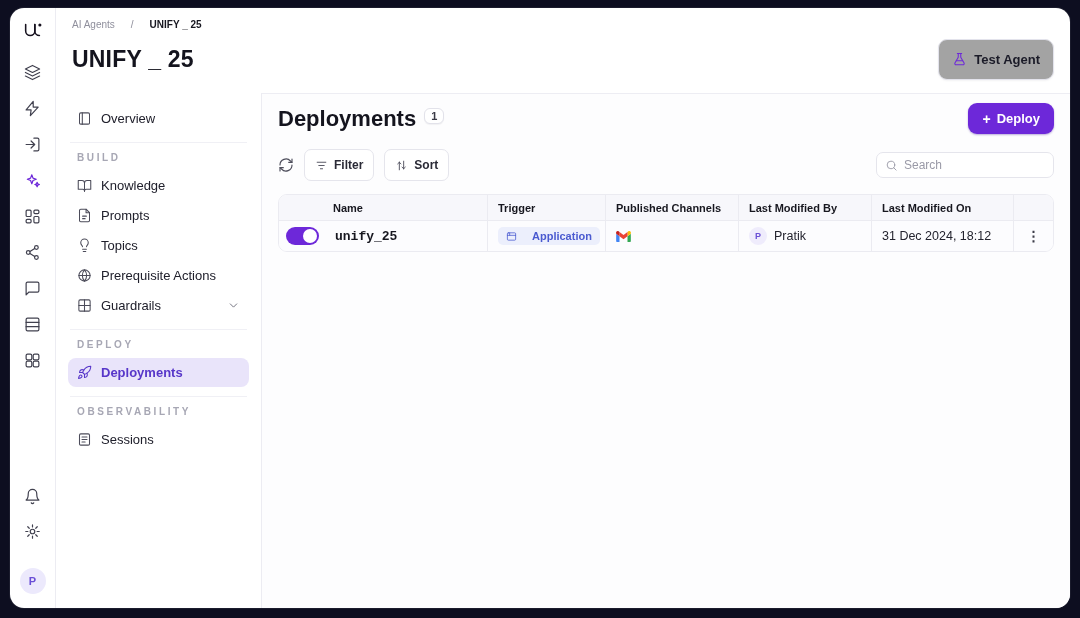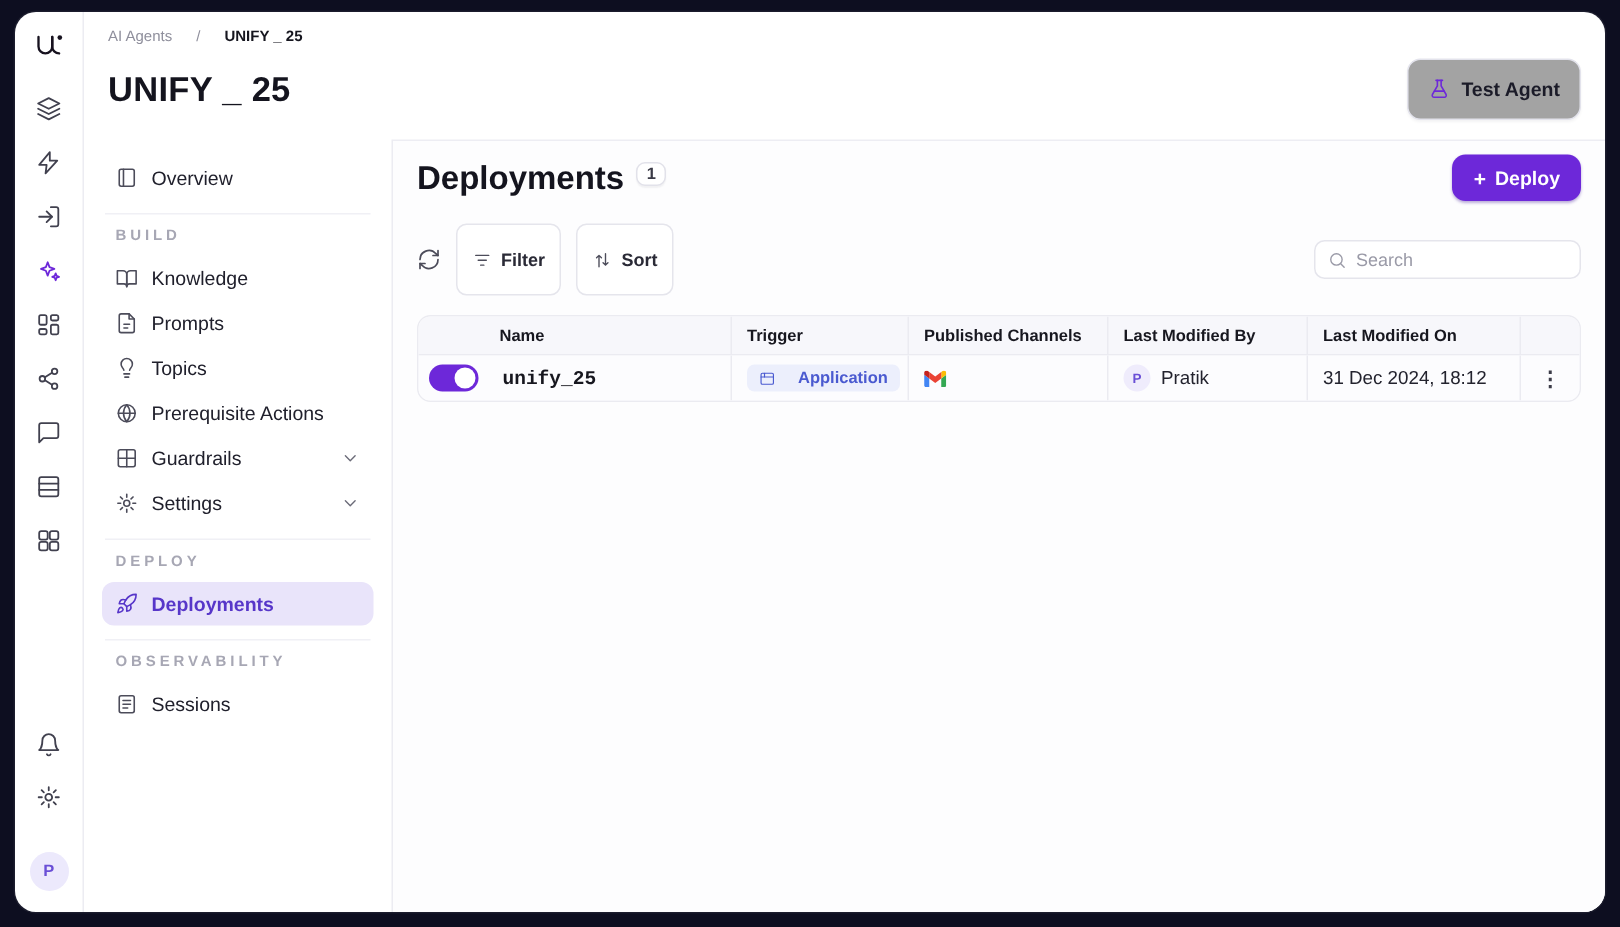--- a/index.html
+++ b/index.html
@@ -57,21 +57,21 @@
   .count-badge { font-size:11px; font-weight:600; color:#3a3a46; border:1px solid #e2e2ea; background:#fff;
                  border-radius:6px; padding:1px 6px; box-shadow:0 1px 1px rgba(20,20,40,.05); margin-top:2px; }
   .btn-primary { display:flex; align-items:center; gap:6px; background:#6d28d9; color:#fff; border:none; border-radius:9px;
                  padding:8px 14px; font-size:13px; font-weight:600; cursor:pointer; font-family:inherit;
                  box-shadow:0 1px 2px rgba(60,20,150,.35); }
   .btn-primary .plus { font-size:14px; font-weight:600; line-height:1; }
 
   .toolbar { display:flex; align-items:center; gap:10px; margin-top:15px; }
   .icon-btn { width:16px; height:16px; color:#4c4c5a; cursor:pointer; }
   .chip { display:flex; align-items:center; gap:6px; background:#fff; border:1px solid #e5e5ec; border-radius:7px;
-          padding:16px 10px; font-size:12px; font-weight:600; color:#2a2a36; cursor:pointer; font-family:inherit; }
+          padding:8px 10px; font-size:12px; font-weight:600; color:#2a2a36; cursor:pointer; font-family:inherit; }
   .chip .ic { width:13px; height:13px; color:#4c4c5a; }
   .search-box { margin-left:auto; width:178px; height:26px; display:flex; align-items:center; gap:6px;
                 border:1px solid #e5e5ec; border-radius:7px; background:#fff; padding:0 8px; }
   .search-box .ic { width:13px; height:13px; color:#9a9aa7; }
   .search-box input { border:none; outline:none; width:100%; font-size:12px; color:#2a2a36; font-family:inherit; background:transparent; }
   .search-box input::placeholder { color:#9a9aa7; }
 
   
   .table { margin-top:13px; border:1px solid #ebebf1; border-radius:9px; overflow:hidden; background:#fff; }
   .tgrid { display:grid; grid-template-columns:46px 1fr 118px 133px 133px 142px 40px; align-items:center; }
@@ -331,29 +331,20 @@
           <svg class="ic ni">
               <use href="#i-globe"></use>
             </svg>
           <span>Prerequisite Actions</span>
         </div>
         <div class="nav-item">
           <svg class="ic ni">
               <use href="#i-grid"></use>
             </svg>
           <span>Guardrails</span>
-          <svg class="ic chev">
-              <use href="#i-chev"></use>
-            </svg>
-        </div>
-        <div class="nav-item">
-          <svg class="ic ni">
-              <use href="#i-gear"></use>
-            </svg>
-          <span>Settings</span>
           <svg class="ic chev">
               <use href="#i-chev"></use>
             </svg>
         </div>
         <div class="sep"></div>
 
         <div class="section-label">DEPLOY</div>
         <div class="nav-item active">
           <svg class="ic ni">
               <use href="#i-rocket"></use>

